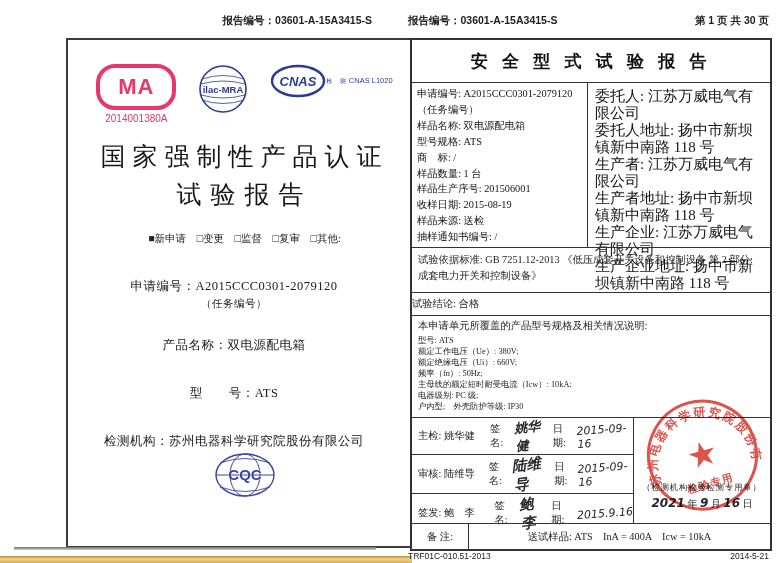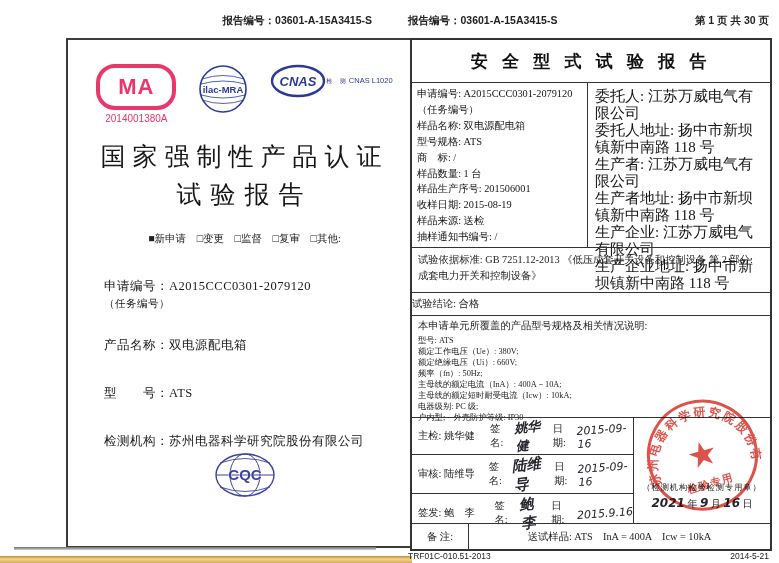--- a/index.html
+++ b/index.html
@@ -21,21 +21,21 @@
   .ilac-wrap{display:flex;flex-direction:column;align-items:center;}
   .cnas-wrap{display:flex;flex-direction:row;align-items:center;line-height:1.1;}
   .cnas-cap1{color:#2c3a96;font-size:6px;letter-spacing:3px;margin-top:1px;}
   .cnas-cap2{color:#2c3a96;font-size:7.5px;font-family:"Liberation Sans",sans-serif;}
   .ltitle1{position:absolute;left:0;top:100px;width:100%;text-align:center;font-size:25px;
            letter-spacing:7px;color:#161616;}
   .ltitle2{position:absolute;left:0;top:138px;width:100%;text-align:center;font-size:25px;
            letter-spacing:9px;color:#161616;}
   .chk-row{position:absolute;left:0;top:192px;width:100%;text-align:center;font-size:10.5px;color:#222;}
   .chk-row span{margin:0 4px;}
-  .lfields{position:absolute;left:36px;top:238px;font-size:12.5px;letter-spacing:0.5px;color:#191919;}
+  .lfields{position:absolute;left:36px;top:238px;font-size:12.5px;letter-spacing:0.5px;color:#191919;text-align:center;}
   .lf{margin-bottom:0;}
   .lf-sub{font-size:10.5px;margin-top:2px;}
   .cqc-wrap{position:absolute;left:0;top:412px;width:100%;display:flex;justify-content:center;}
   
   .shadow-line{position:absolute;left:14px;top:547px;width:362px;height:3px;
                background:linear-gradient(to bottom,#6e6e6e,#cfcfcf);}
   .gold-strip{position:absolute;left:0;top:556px;width:412px;height:7px;
               background:linear-gradient(to bottom,#c08c35,#f0d493 45%,#d8ab55);}
 
   
@@ -199,21 +199,20 @@
       <div class="t-row row-std">试验依据标准: GB 7251.12-2013 《低压成套开关设备和控制设备 第 2 部分: 成套电力开关和控制设备》</div>
 
       <div class="t-row row-concl">试验结论: 合格</div>
 
       <div class="t-row row-cover">
         <div class="cover-title">本申请单元所覆盖的产品型号规格及相关情况说明:</div>
         <div class="cover-line">型号: ATS</div>
         <div class="cover-line">额定工作电压（Ue）: 380V;</div>
         <div class="cover-line">额定绝缘电压（Ui）: 660V;</div>
         <div class="cover-line">频率（fn）: 50Hz;</div>
-        <div class="cover-line">主母线的额定电流（InA）: 400A－10A;</div>
         <div class="cover-line">主母线的额定短时耐受电流（Icw）: 10kA;</div>
         <div class="cover-line">电器级别: PC 级;</div>
         <div class="cover-line">户内型;　外壳防护等级: IP30</div>
       </div>
 
       <div class="t-row row-signs">
         <div class="sign-left">
           <div class="sign-cell">
             <span class="sign-role">主检: 姚华健</span>
             <span>签名:</span>

